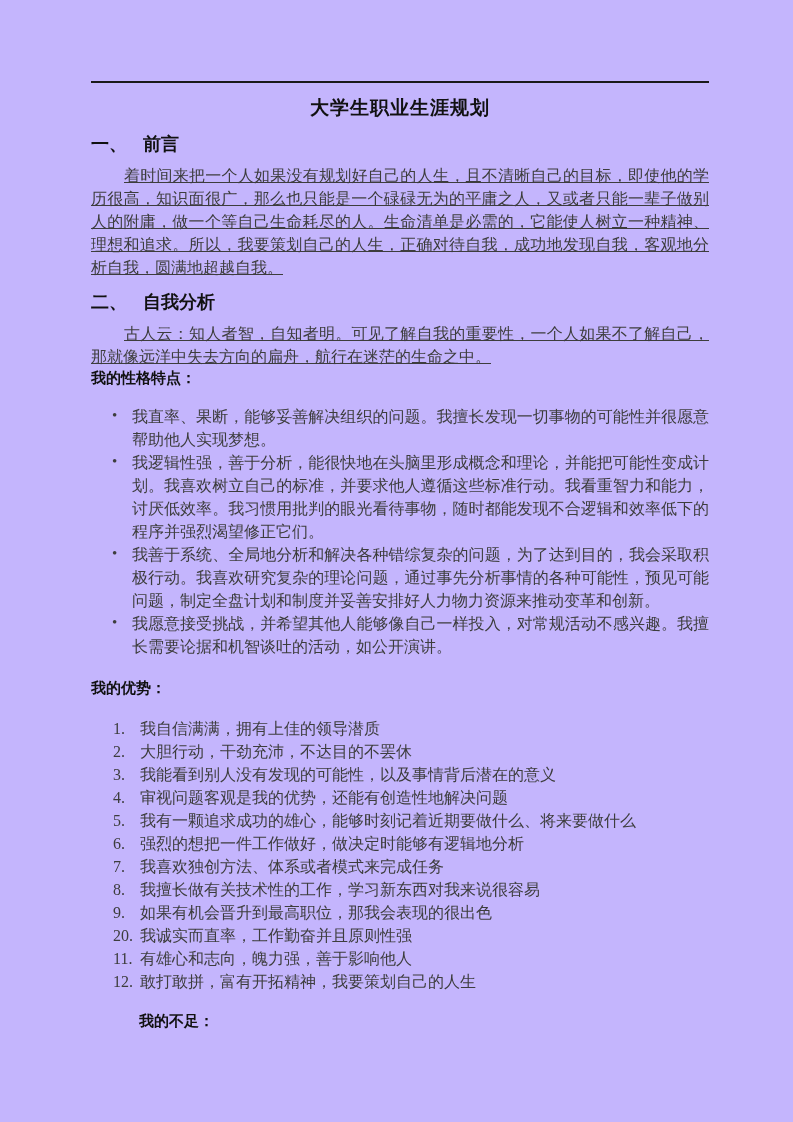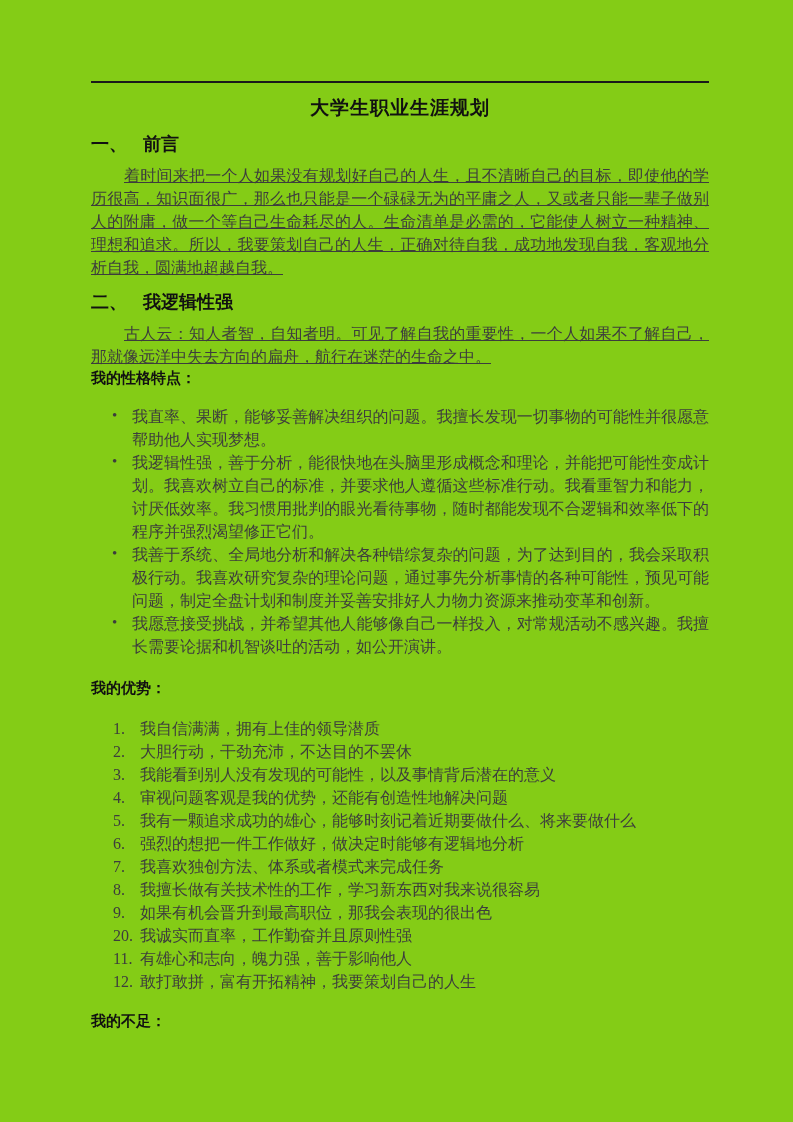--- a/index.html
+++ b/index.html
@@ -5,21 +5,21 @@
   html, body {
     margin: 0;
     padding: 0;
     background: #ffffff;
   }
   .page {
     position: relative;
     width: 793px;
     height: 1122px;
     margin: 0 auto;
-    background: #84cc16;
+    background: #c4b5fd;
     box-sizing: border-box;
     padding: 0 84px 0 91px;
     overflow: hidden;
     font-family: "Liberation Serif", "DejaVu Serif", serif;
     color: #3d3d3d;
   }
   .header-rule {
     margin-top: 81px;
     border-bottom: 2px solid #1a1a1a;
     height: 0;
@@ -92,39 +92,39 @@
     color: #3d3d3d;
   }
   ol.nums .num {
     position: absolute;
     left: 22px;
     top: 0;
     width: 27px;
     text-align: left;
   }
   .gap-优势 { margin-top: 20px; }
-  .gap-不足 { margin-top: 18px; }
+  .gap-不足 { margin-top: 18px; margin-left: 48px; }
 </style>
 </head>
 <body>
 
 <div class="page">
 
   <div class="header-rule"></div>
 
   <div class="doc-title">大学生职业生涯规划</div>
 
   <div class="sec-heading">
     <span class="sec-num">一、</span><span>前言</span>
   </div>
 
   <p class="para">着时间来把一个人如果没有规划好自己的人生，且不清晰自己的目标，即使他的学历很高，知识面很广，那么也只能是一个碌碌无为的平庸之人，又或者只能一辈子做别人的附庸，做一个等自己生命耗尽的人。生命清单是必需的，它能使人树立一种精神、理想和追求。所以，我要策划自己的人生，正确对待自我，成功地发现自我，客观地分析自我，圆满地超越自我。</p>
 
   <div class="sec-heading">
-    <span class="sec-num">二、</span><span>我逻辑性强</span>
+    <span class="sec-num">二、</span><span>自我分析</span>
   </div>
 
   <p class="para">古人云：知人者智，自知者明。可见了解自我的重要性，一个人如果不了解自己，那就像远洋中失去方向的扁舟，航行在迷茫的生命之中。</p>
 
   <div class="sub-heading">我的性格特点：</div>
 
   <ul class="bullets">
     <li>
       <span class="marker">•</span>
       <span>我直率、果断，能够妥善解决组织的问题。我擅长发现一切事物的可能性并很愿意帮助他人实现梦想。</span>

